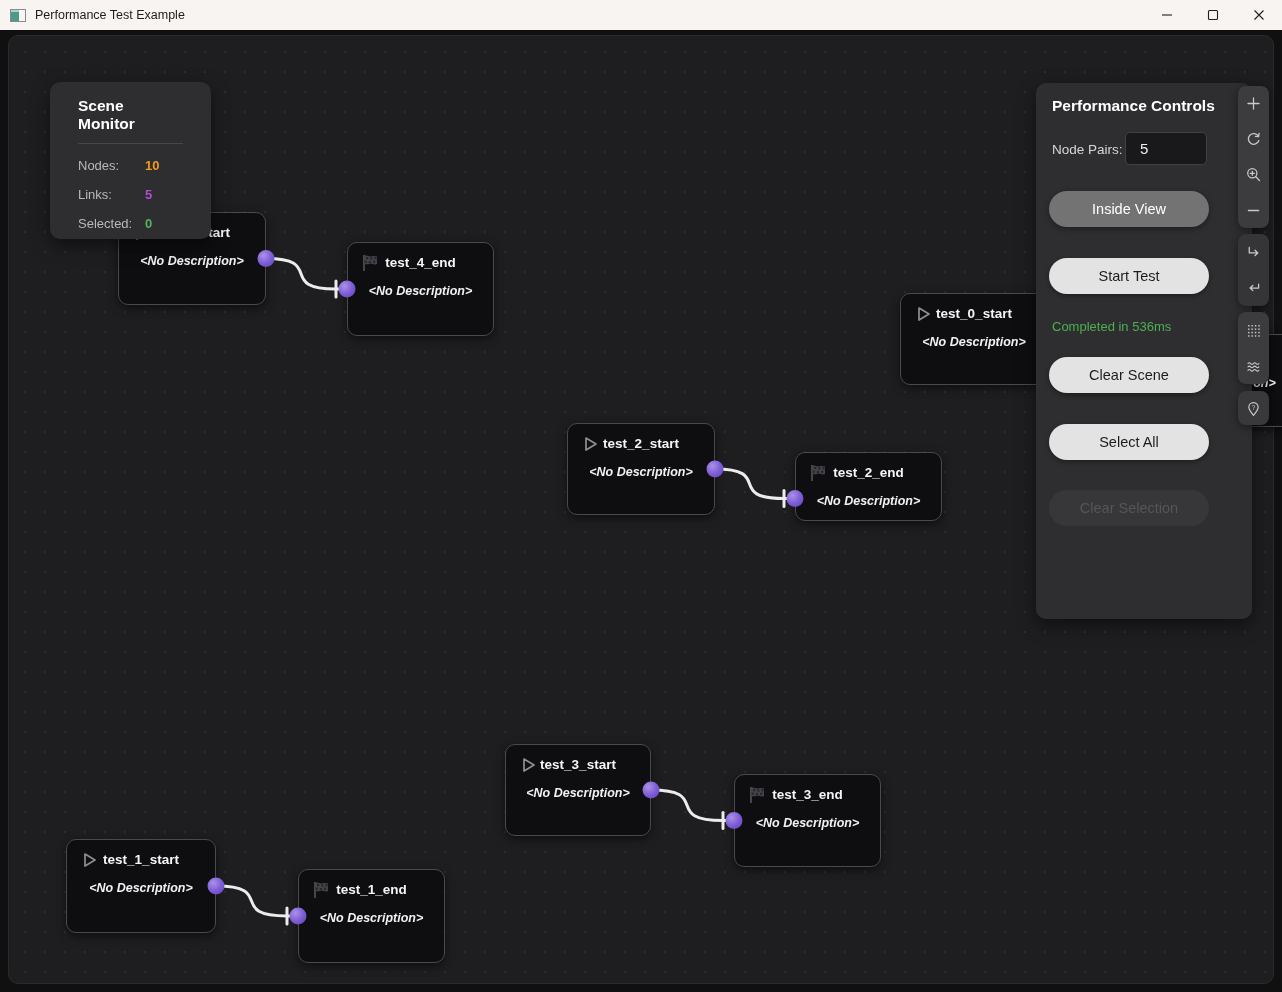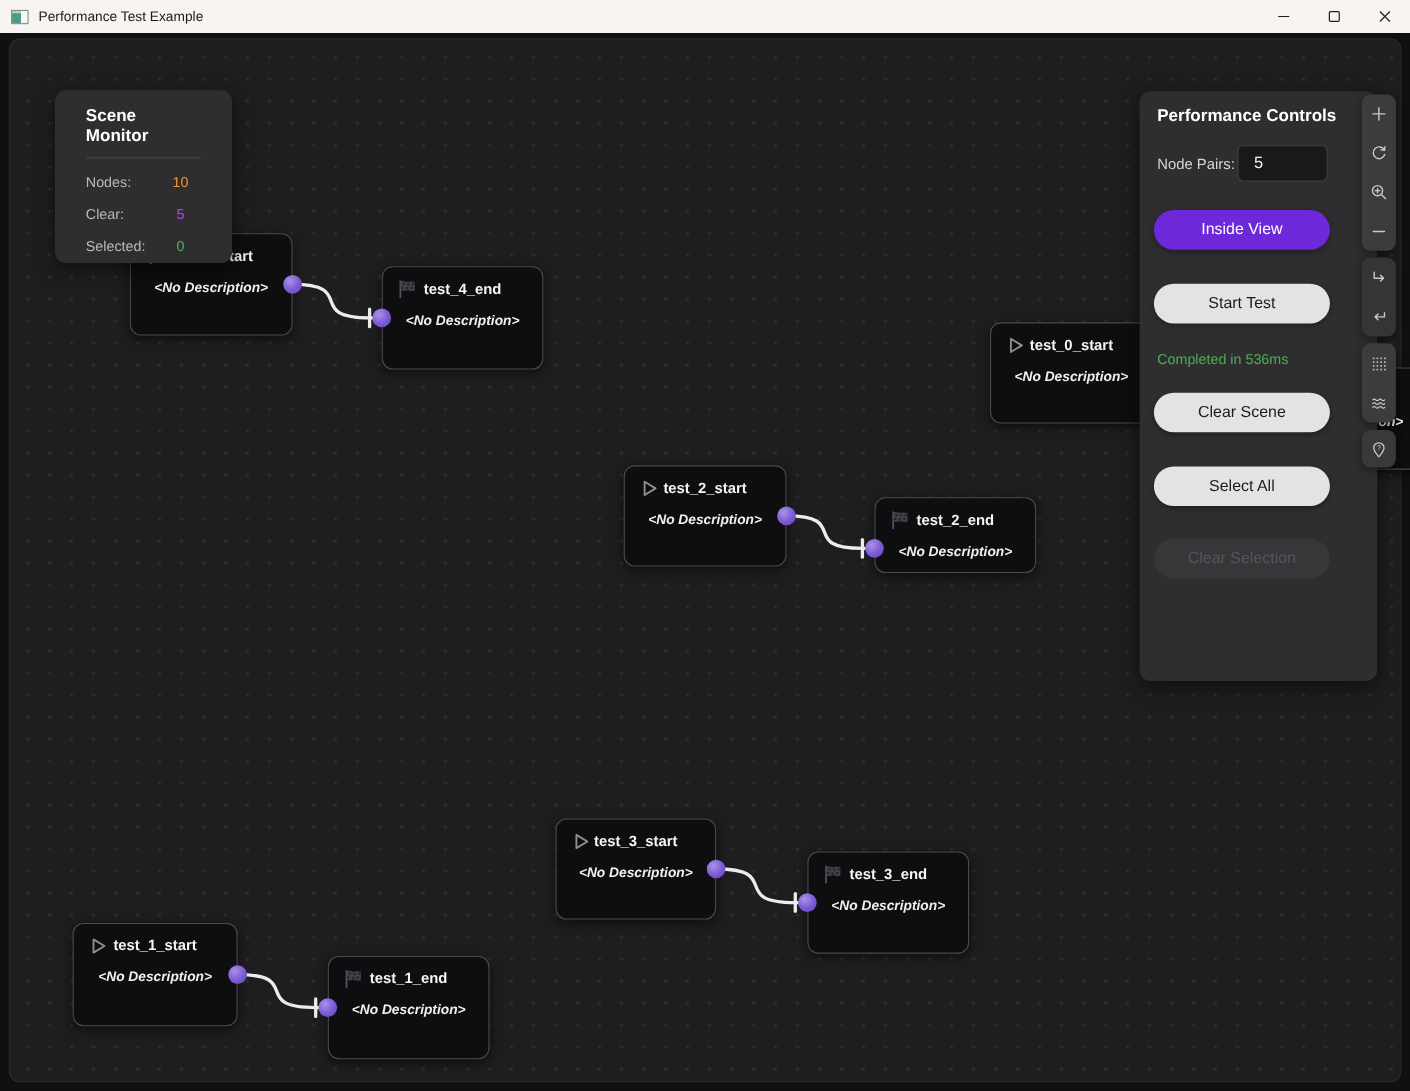--- a/index.html
+++ b/index.html
@@ -29,21 +29,21 @@
 
   #links-svg { position:absolute; left:0; top:0; width:1282px; height:992px; z-index:4; pointer-events:none; }
 
   
   .panel { position:absolute; background:#2e2e31; border-radius:10px; z-index:10; box-shadow:0 6px 18px rgba(0,0,0,.5); }
   .panel h2 { color:#ffffff; font-size:15.5px; font-weight:bold; }
 
   #scene-monitor { left:50px; top:82px; width:161px; height:157px; padding:15px 28px 0; }
   .sm-divider { height:1px; background:#47474a; margin-top:10px; }
   .sm-row { display:flex; margin-top:14px; font-size:13px; color:#b9b9b9; }
-  .sm-value { margin-left:auto; width:38px; font-weight:normal; text-align:center; }
+  .sm-value { margin-left:auto; width:38px; font-weight:bold; text-align:left; }
 
   #perf-panel { left:1036px; top:83px; width:216px; height:536px; }
   #perf-panel h2 { position:absolute; left:16px; top:14px; }
   .np-label { position:absolute; left:16px; top:59px; font-size:13.5px; color:#d6d6d6; }
   .np-input { position:absolute; left:89px; top:49px; width:82px; height:33px; background:#19191b;
               border:1px solid #404042; border-radius:5px; color:#eeeeee; font-size:15px; padding-left:14px; }
   .pc-btn { position:absolute; left:13px; width:160px; height:36px; border:none; border-radius:18px;
             font-size:14.5px; display:flex; align-items:center; justify-content:center; cursor:pointer; }
   .btn-light { background:#e3e3e3; color:#1c1c1c; box-shadow:0 2px 5px rgba(0,0,0,.35); }
   .btn-pink  { color:#ffffff; box-shadow:0 2px 6px rgba(0,0,0,.35); }
@@ -234,34 +234,34 @@
   </svg>
 
 <div class="panel" id="scene-monitor">
   <h2>Scene Monitor</h2>
   <div class="sm-divider"></div>
   <div class="sm-row">
     <span>Nodes:</span>
     <span class="sm-value" style="color: rgb(240, 154, 31);">10</span>
   </div>
   <div class="sm-row">
-    <span>Clear:</span>
+    <span>Links:</span>
     <span class="sm-value" style="color: rgb(176, 79, 208);">5</span>
   </div>
   <div class="sm-row">
     <span>Selected:</span>
     <span class="sm-value" style="color: rgb(85, 179, 92);">0</span>
   </div>
 </div>
 
 <div class="panel" id="perf-panel">
   <h2>Performance Controls</h2>
   <span class="np-label">Node Pairs:</span>
   <input class="np-input" value="5" style="">
-  <button class="pc-btn btn-pink" style="top: 108px; background-color: #6d28d9;">Inside View</button>
+  <button class="pc-btn btn-pink" style="top: 108px; background-color: #737373;">Inside View</button>
   <button class="pc-btn btn-light" style="top:175px">Start Test</button>
   <div class="pc-status" style="color: rgb(76, 175, 80);">Completed in 536ms</div>
   <button class="pc-btn btn-light" style="top:274px">Clear Scene</button>
   <button class="pc-btn btn-light" style="top:341px">Select All</button>
   <button class="pc-btn btn-disabled" style="top:407px" disabled="">Clear Selection</button>
 </div>
 
 <div class="tb-group" id="tb-g1">
   <div class="tb-btn">
     <svg width="17" height="17" viewBox="0 0 20 20">

